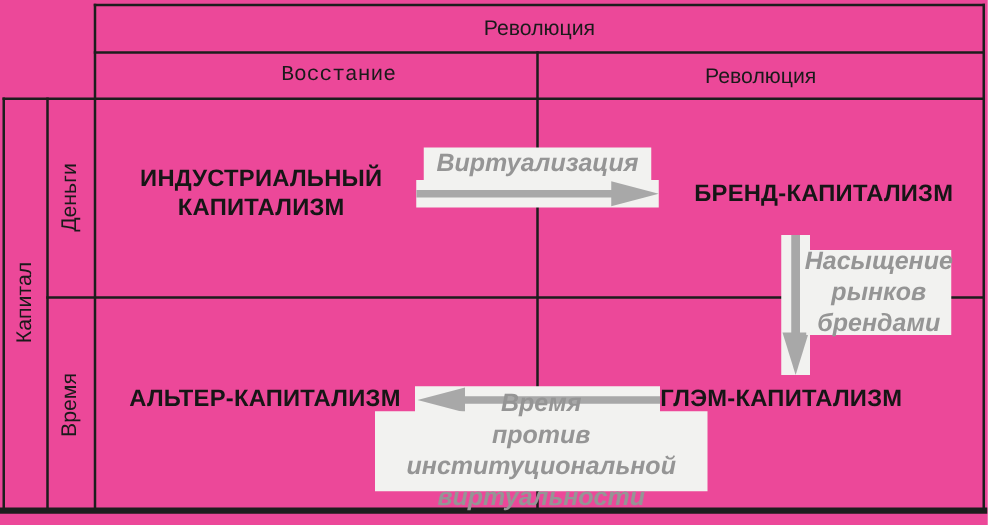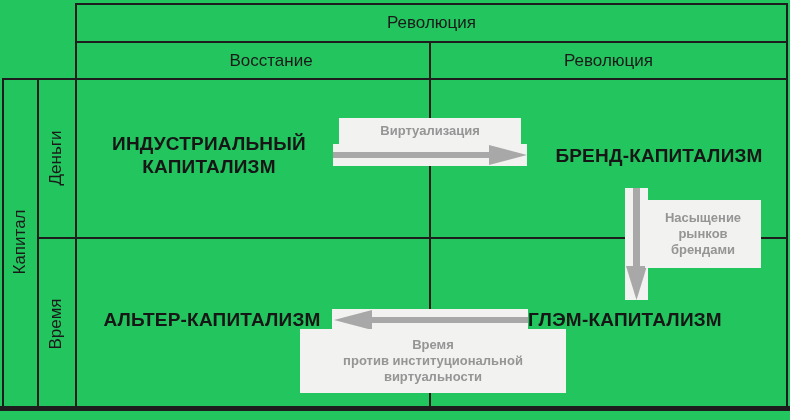--- a/index.html
+++ b/index.html
@@ -3,21 +3,21 @@
 <meta charset="utf-8">
 <style>
   html,body{margin:0;padding:0;}
   body{
     font-family:"Liberation Sans", sans-serif;
     background:#ffffff;
   }
   .stage{
     position:relative;
     width:790px;height:420px;
-    background:#22c55e;
+    background:#ec4899;
     overflow:hidden;
   }
   
   .line{position:absolute;background:#1d1d1d;z-index:1;}
   
   .cell-label{
     position:absolute;display:flex;align-items:center;justify-content:center;
     font-size:17px;color:#1a1a1a;z-index:3;text-align:center;
   }
   .v-label{
@@ -25,21 +25,21 @@
     font-size:17px;color:#1a1a1a;z-index:3;text-align:center;
     transform:rotate(-90deg);
   }
   .quad-label{
     position:absolute;display:flex;align-items:center;justify-content:center;
     font-weight:bold;font-size:19px;line-height:1.2;color:#161616;
     text-align:center;white-space:pre-line;z-index:3;letter-spacing:0.2px;
   }
   .arrow-label{
     position:absolute;display:flex;align-items:center;justify-content:center;
-    font-weight:bold;font-size:13px;line-height:1.25;
+    font-style:italic;font-weight:bold;font-size:20px;line-height:1.25;
     color:#959595;text-align:center;white-space:pre-line;
     background:#f2f2f0;z-index:2;
   }
   .arrow-box{
     position:absolute;background:#f2f2f0;z-index:2;
     display:flex;align-items:center;justify-content:center;
   }
   .arrow-box svg{display:block;}
 </style>
 </head>
@@ -52,21 +52,21 @@
   <div class="line" style="left:2px;top:78px;width:786px;height:2px;"></div>
   <div class="line" style="left:37px;top:237px;width:751px;height:2px;"></div>
   <div class="line" style="left:0px;top:406px;width:790px;height:5px;"></div>
   <div class="line" style="left:2px;top:78px;width:2px;height:330px;"></div>
   <div class="line" style="left:37px;top:78px;width:2px;height:330px;"></div>
   <div class="line" style="left:75px;top:3px;width:2px;height:405px;"></div>
   <div class="line" style="left:429px;top:41px;width:2px;height:367px;"></div>
   <div class="line" style="left:786px;top:3px;width:2px;height:405px;"></div>
 
   <div class="cell-label" style="left:75px;top:4px;width:713px;height:37px;">Революция</div>
-  <div class="cell-label" style="left:77px;top:43px;width:388px;height:35px;">Восстание</div>
+  <div class="cell-label" style="left:77px;top:43px;width:388px;height:35px;font-family:Liberation Mono, monospace;">Восстание</div>
   <div class="cell-label" style="left:431px;top:43px;width:355px;height:35px;">Революция</div>
 
   <div class="v-label" style="left:-30px;top:232px;width:100px;height:20px;">Капитал</div>
   <div class="v-label" style="left:6px;top:148px;width:100px;height:20px;">Деньги</div>
   <div class="v-label" style="left:6px;top:314px;width:100px;height:20px;">Время</div>
 
   <div class="quad-label" style="left:100px;top:133px;width:218px;height:46px;">ИНДУСТРИАЛЬНЫЙ
 КАПИТАЛИЗМ</div>
   <div class="quad-label" style="left:542px;top:144px;width:234px;height:24px;">БРЕНД-КАПИТАЛИЗМ</div>
   <div class="quad-label" style="left:95px;top:308px;width:234px;height:24px;">АЛЬТЕР-КАПИТАЛИЗМ</div>

